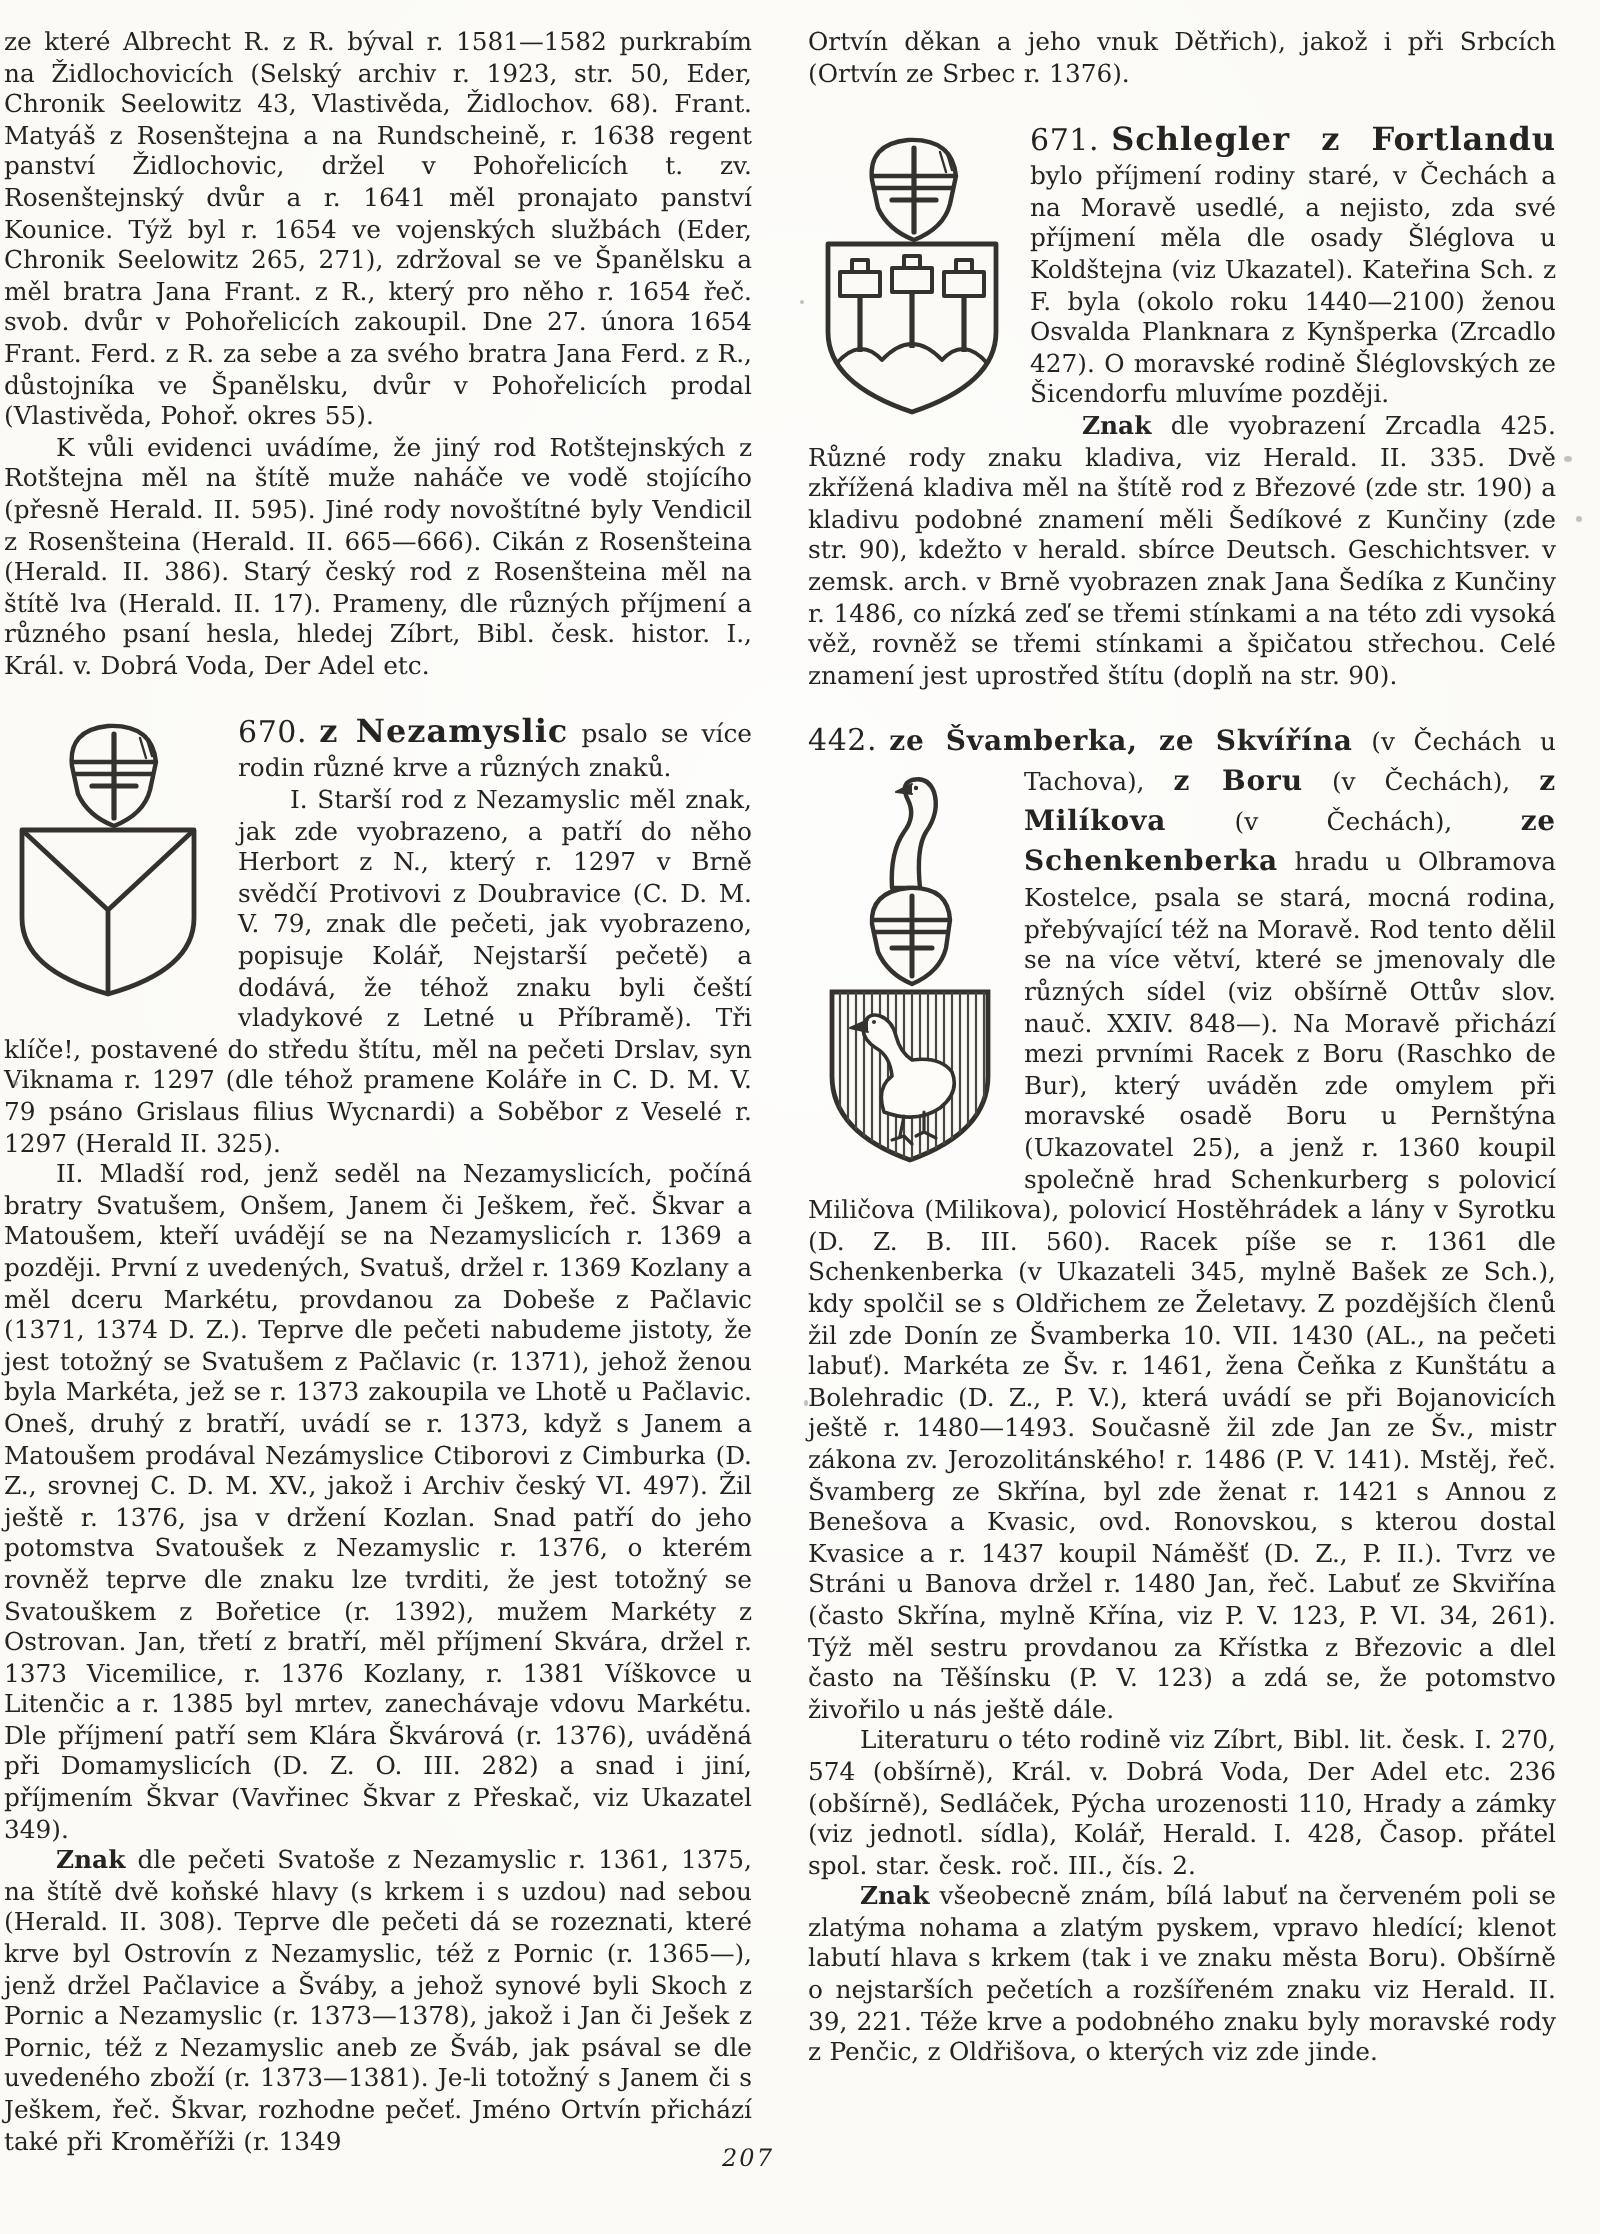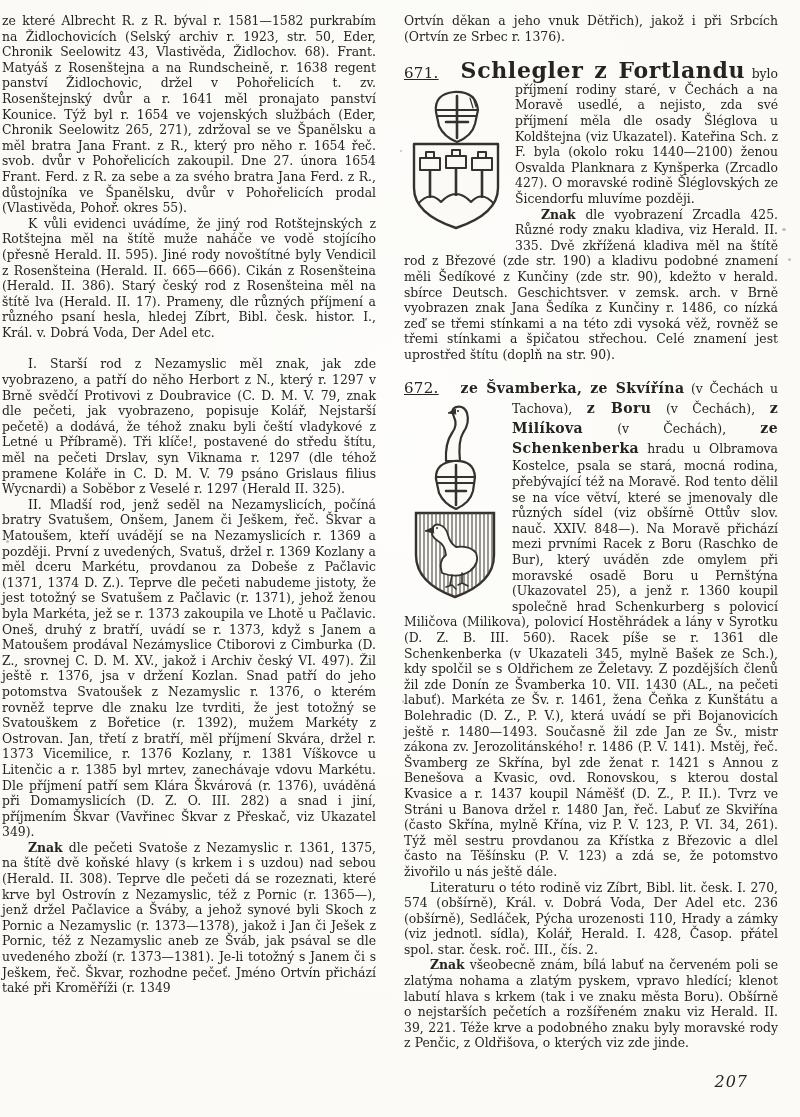--- a/index.html
+++ b/index.html
@@ -23,49 +23,70 @@
     font-size:12.4px;line-height:15.6px;
     text-align:justify;
     word-spacing:.02em;
   }
   .col-left{left:2px;}
   .col-right{left:404px;}
   p{margin:0;padding:0;}
   p.ind{text-indent:26px;}
   .entry{margin-top:16px;}
   .entry-head{text-align:justify;}
-  .entry-num{font-size:15px;letter-spacing:.02em;margin-right:22px;text-decoration:underline;}
-  .entry-name{font-weight:bold;font-size:22px;letter-spacing:.03em;line-height:20px;}
+  .entry-num{font-size:15px;letter-spacing:.02em;margin-right:6px;}
+  .entry-name{font-weight:bold;font-size:16px;letter-spacing:.03em;line-height:20px;}
   .entry-name.mid{font-size:14px;}
   .lead-bold{font-weight:bold;}
   .arms-float{float:left;}
   .arms-670{margin:3px 15px 4px 2px;}
   .arms-671{margin:4px 13px 4px 6px;}
   .arms-672{margin:5px 14px 4px 8px;}
   svg{display:block;}
   .page-number{
     position:absolute;left:0;right:52px;top:1072px;
-    text-align:right;
-    font-size:16px;font-style:italic;letter-spacing:1px;
+    text-align:center;
+    font-size:12px;font-style:italic;letter-spacing:1px;
   }
   
   .speck{position:absolute;background:#8b8880;border-radius:50%;opacity:.5;}
 </style>
 </head>
 <body>
 
 <div class="page">
 
   <div class="col col-left">
 
     <p>ze které Albrecht R. z R. býval r. 1581—1582 purkrabím na Židlochovicích (Selský archiv r. 1923, str. 50, Eder, Chronik Seelowitz 43, Vlastivěda, Židlochov. 68). Frant. Matyáš z Rosenštejna a na Rundscheině, r. 1638 regent panství Židlochovic, držel v Pohořelicích t. zv. Rosenštejnský dvůr a r. 1641 měl pronajato panství Kounice. Týž byl r. 1654 ve vojenských službách (Eder, Chronik Seelowitz 265, 271), zdržoval se ve Španělsku a měl bratra Jana Frant. z R., který pro něho r. 1654 řeč. svob. dvůr v Pohořelicích zakoupil. Dne 27. února 1654 Frant. Ferd. z R. za sebe a za svého bratra Jana Ferd. z R., důstojníka ve Španělsku, dvůr v Pohořelicích prodal (Vlastivěda, Pohoř. okres 55).</p>
 
     <p class="ind">K vůli evidenci uvádíme, že jiný rod Rotštejnských z Rotštejna měl na štítě muže naháče ve vodě stojícího (přesně Herald. II. 595). Jiné rody novoštítné byly Vendicil z Rosenšteina (Herald. II. 665—666). Cikán z Rosenšteina (Herald. II. 386). Starý český rod z Rosenšteina měl na štítě lva (Herald. II. 17). Prameny, dle různých příjmení a různého psaní hesla, hledej Zíbrt, Bibl. česk. histor. I., Král. v. Dobrá Voda, Der Adel etc.</p>
 
     <div class="entry">
+      <div class="entry-head">
+        <span class="entry-num">670.</span><span class="entry-name">z Nezamyslic</span>
+        <span class="arms-float arms-670">
+
+          <svg width="100" height="142" viewBox="0 0 100 142">
+            <g stroke="#35322e" stroke-width="2.2" fill="#fbfaf6" stroke-linejoin="round" stroke-linecap="round">
+
+              <path d="M32 24 Q30 6 50 4 Q72 3 74 22 L71 36 Q68 48 53 54 Q40 49 35 38 Z"></path>
+              <path d="M33 22 L73 22 M34 28 L72 28" fill="none"></path>
+              <path d="M53 8 L53 50 M42 34 L64 34" fill="none" stroke-width="2.6"></path>
+              <path d="M66 10 L69 20 M69 9 L72 19" fill="none" stroke-width="1.2"></path>
+            </g>
+            <g stroke="#35322e" stroke-width="2.4" fill="#fbfaf6" stroke-linejoin="round">
+
+              <path d="M7 56 L93 56 L93 100 Q93 126 50 138 Q7 126 7 100 Z"></path>
+              <path d="M7 56 L50 96 L93 56 M50 96 L50 138" fill="none"></path>
+            </g>
+          </svg>
+        </span>
+        <span>psalo se více rodin různé krve a různých znaků.</span>
+      </div>
 
       <p class="ind">I. Starší rod z Nezamyslic měl znak, jak zde vyobrazeno, a patří do něho Herbort z N., který r. 1297 v Brně svědčí Protivovi z Doubravice (C. D. M. V. 79, znak dle pečeti, jak vyobrazeno, popisuje Kolář, Nejstarší pečetě) a dodává, že téhož znaku byli čeští vladykové z Letné u Příbramě). Tři klíče!, postavené do středu štítu, měl na pečeti Drslav, syn Viknama r. 1297 (dle téhož pramene Koláře in C. D. M. V. 79 psáno Grislaus filius Wycnardi) a Soběbor z Veselé r. 1297 (Herald II. 325).</p>
 
       <p class="ind">II. Mladší rod, jenž seděl na Nezamyslicích, počíná bratry Svatušem, Onšem, Janem či Ješkem, řeč. Škvar a Matoušem, kteří uvádějí se na Nezamyslicích r. 1369 a později. První z uvedených, Svatuš, držel r. 1369 Kozlany a měl dceru Markétu, provdanou za Dobeše z Pačlavic (1371, 1374 D. Z.). Teprve dle pečeti nabudeme jistoty, že jest totožný se Svatušem z Pačlavic (r. 1371), jehož ženou byla Markéta, jež se r. 1373 zakoupila ve Lhotě u Pačlavic. Oneš, druhý z bratří, uvádí se r. 1373, když s Janem a Matoušem prodával Nezámyslice Ctiborovi z Cimburka (D. Z., srovnej C. D. M. XV., jakož i Archiv český VI. 497). Žil ještě r. 1376, jsa v držení Kozlan. Snad patří do jeho potomstva Svatoušek z Nezamyslic r. 1376, o kterém rovněž teprve dle znaku lze tvrditi, že jest totožný se Svatouškem z Bořetice (r. 1392), mužem Markéty z Ostrovan. Jan, třetí z bratří, měl příjmení Skvára, držel r. 1373 Vicemilice, r. 1376 Kozlany, r. 1381 Víškovce u Litenčic a r. 1385 byl mrtev, zanechávaje vdovu Markétu. Dle příjmení patří sem Klára Škvárová (r. 1376), uváděná při Domamyslicích (D. Z. O. III. 282) a snad i jiní, příjmením Škvar (Vavřinec Škvar z Přeskač, viz Ukazatel 349).</p>
 
       <p class="ind">
         <b class="lead-bold">Znak</b><span> dle pečeti Svatoše z Nezamyslic r. 1361, 1375, na štítě dvě koňské hlavy (s krkem i s uzdou) nad sebou (Herald. II. 308). Teprve dle pečeti dá se rozeznati, které krve byl Ostrovín z Nezamyslic, též z Pornic (r. 1365—), jenž držel Pačlavice a Šváby, a jehož synové byli Skoch z Pornic a Nezamyslic (r. 1373—1378), jakož i Jan či Ješek z Pornic, též z Nezamyslic aneb ze Šváb, jak psával se dle uvedeného zboží (r. 1373—1381). Je-li totožný s Janem či s Ješkem, řeč. Škvar, rozhodne pečeť. Jméno Ortvín přichází také při Kroměříži (r. 1349</span>
       </p>
     </div>
   </div>
@@ -108,21 +129,21 @@
         <span>bylo příjmení rodiny staré, v Čechách a na Moravě usedlé, a nejisto, zda své příjmení měla dle osady Šléglova u Koldštejna (viz Ukazatel). Kateřina Sch. z F. byla (okolo roku 1440—2100) ženou Osvalda Planknara z Kynšperka (Zrcadlo 427). O moravské rodině Šléglovských ze Šicendorfu mluvíme později.</span>
       </div>
 
       <p class="ind">
         <b class="lead-bold">Znak</b><span> dle vyobrazení Zrcadla 425. Různé rody znaku kladiva, viz Herald. II. 335. Dvě zkřížená kladiva měl na štítě rod z Březové (zde str. 190) a kladivu podobné znamení měli Šedíkové z Kunčiny (zde str. 90), kdežto v herald. sbírce Deutsch. Geschichtsver. v zemsk. arch. v Brně vyobrazen znak Jana Šedíka z Kunčiny r. 1486, co nízká zeď se třemi stínkami a na této zdi vysoká věž, rovněž se třemi stínkami a špičatou střechou. Celé znamení jest uprostřed štítu (doplň na str. 90).</span>
       </p>
     </div>
 
     <div class="entry">
       <div class="entry-head">
-        <span class="entry-num">672.</span><span class="entry-name mid">ze Švamberka, ze Skvířína</span>
+        <span class="entry-num">442.</span><span class="entry-name mid">ze Švamberka, ze Skvířína</span>
         <span>(v Čechách u Tachova),</span>
         <span class="entry-name mid">z Boru</span>
         <span>(v Čechách),</span>
         <span class="arms-float arms-672">
 
           <svg width="86" height="200" viewBox="0 0 86 200">
             <defs>
               <clipPath id="shield672">
                 <path d="M4 110 L82 110 L82 152 Q82 180 43 194 Q4 180 4 152 Z"></path>
               </clipPath>

